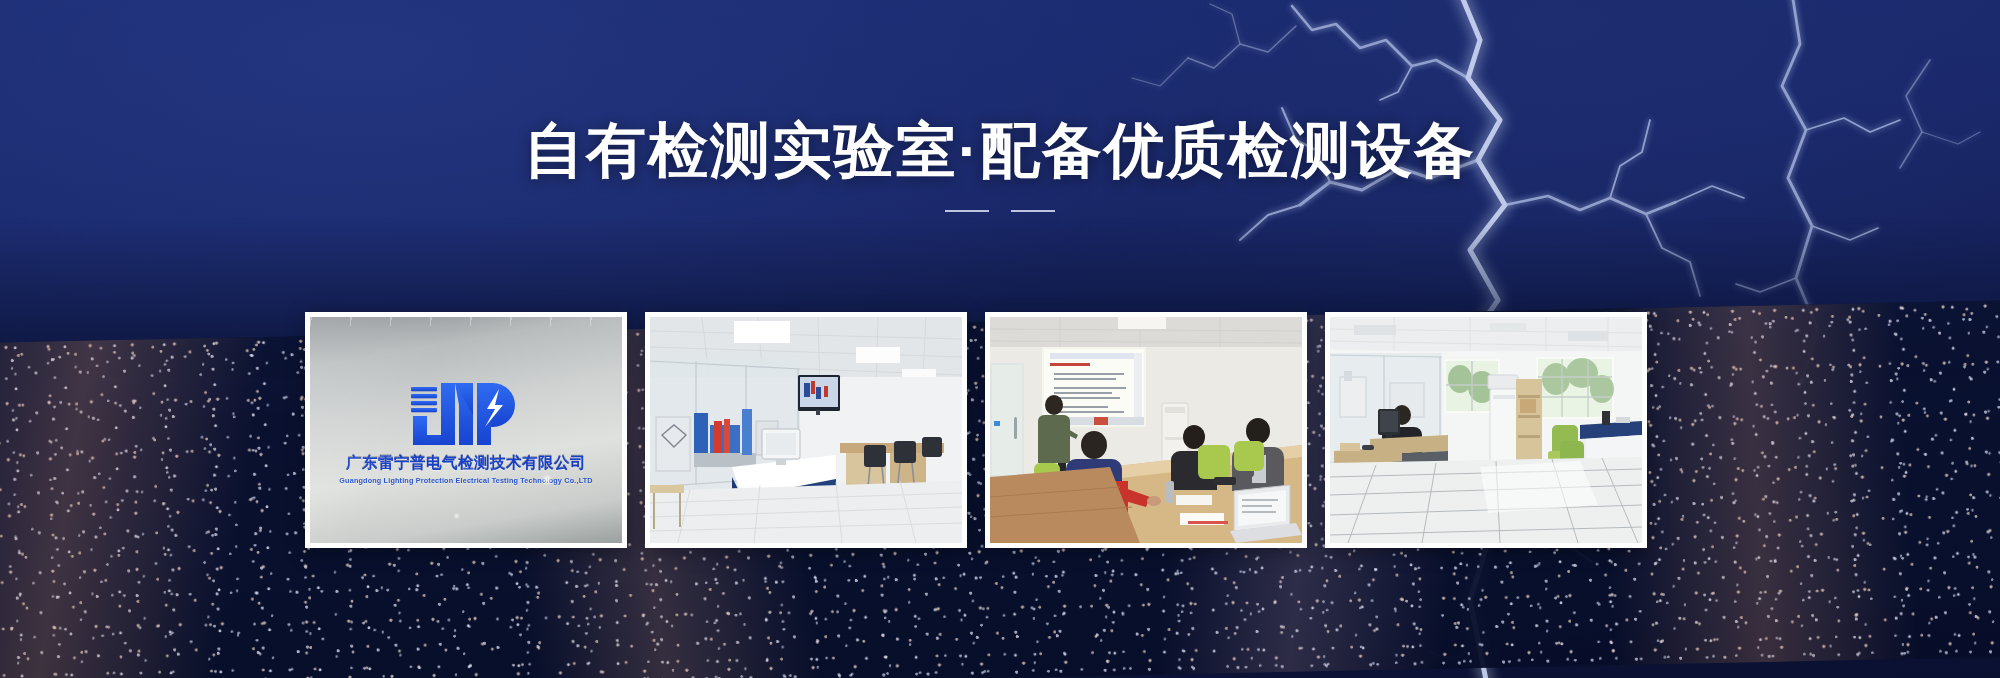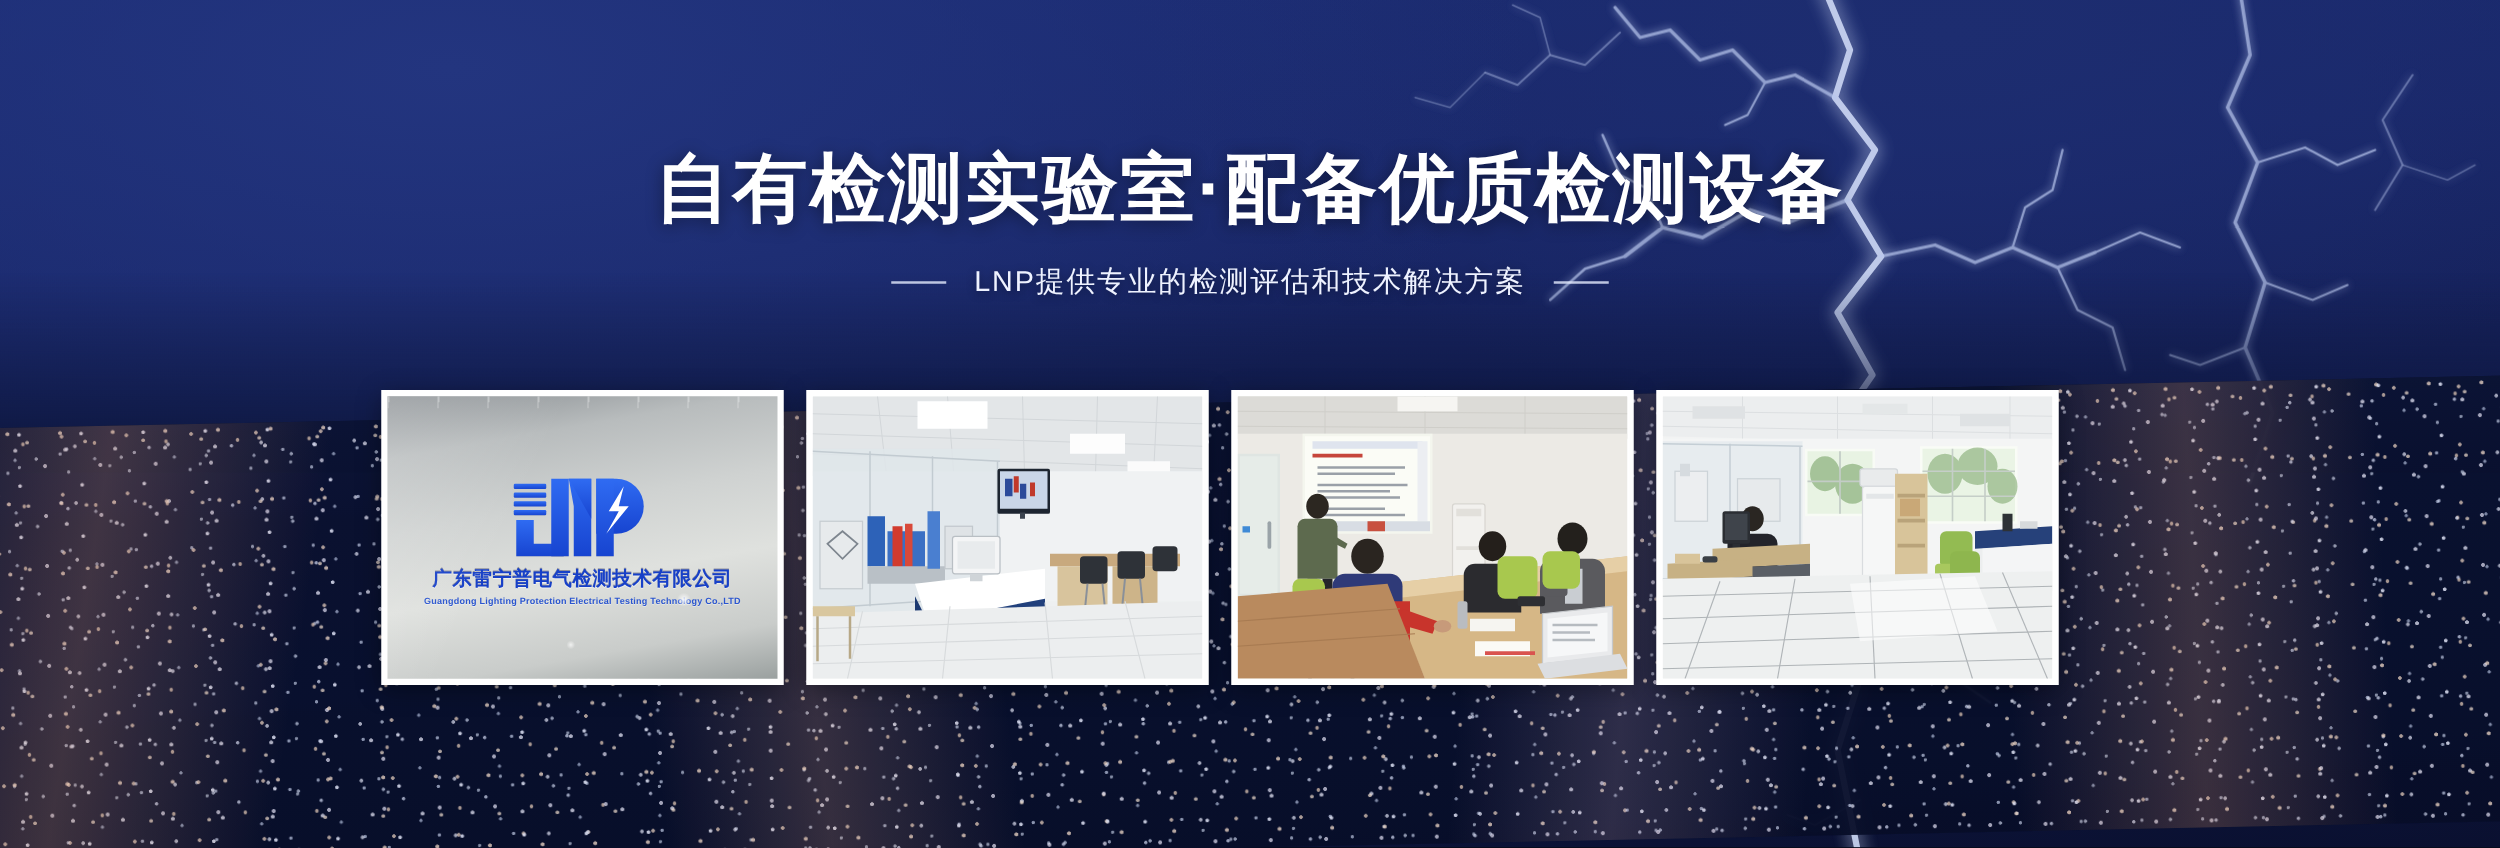--- a/index.html
+++ b/index.html
@@ -9,21 +9,21 @@
   }
   body {
     font-family: "Liberation Sans", "DejaVu Sans", sans-serif;
   }
 
   .banner {
     position: relative;
     width: 2000px;
     height: 678px;
     overflow: hidden;
-    background: #000000;
+    background: #0369a1;
   }
 
   
   .bg-sky {
     position: absolute;
     inset: 0;
     background:
       radial-gradient(ellipse 1400px 600px at 18% 8%, #23357f 0%, rgba(35,53,127,0) 62%),
       radial-gradient(ellipse 1100px 520px at 78% 4%, #1d2d70 0%, rgba(29,45,112,0) 60%),
       linear-gradient(175deg, #1b2c74 0%, #192769 30%, #141f55 58%, #0d1640 78%, #0a1030 100%);
@@ -256,21 +256,20 @@
     </svg>
   </div>
 
   <div class="bg-city-fade"></div>
   <div class="bg-city"></div>
 
   <div class="headline-wrap">
     <h1 class="headline">自有检测实验室·配备优质检测设备</h1>
     <div class="subline">
       <span class="rule"></span>
-      <span class="sub-text">LNP提供专业的检测评估和技术解决方案</span>
       <span class="rule"></span>
     </div>
   </div>
 
   <div class="thumb-strip">
 
     <div class="thumb">
       <div class="thumb-inner photo-sign">
         <svg class="sign-logo" width="118" height="74" viewBox="0 0 118 74">
           <defs>

